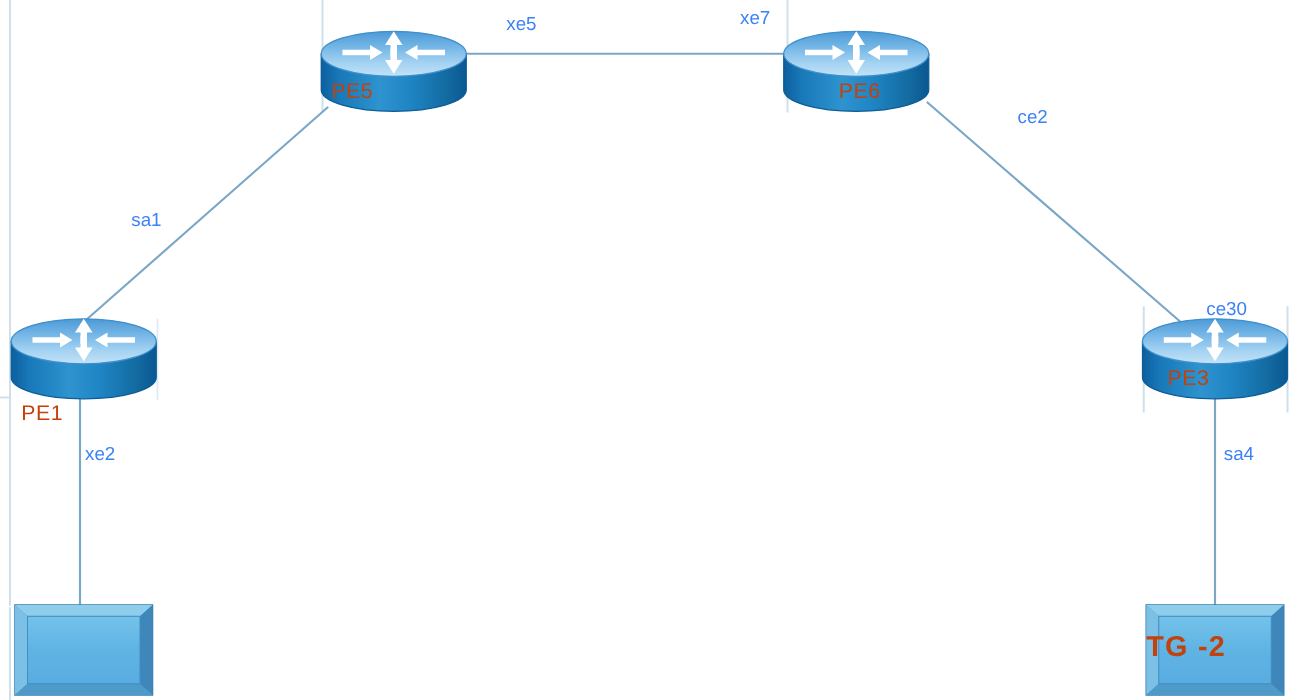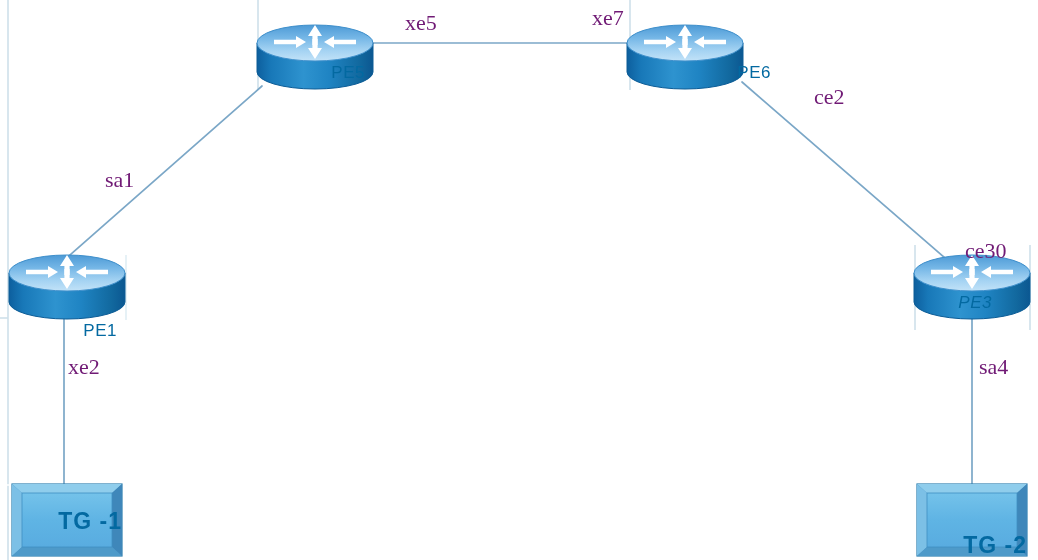--- a/index.html
+++ b/index.html
@@ -20,32 +20,32 @@
   }
   #topology-svg {
     position: absolute;
     left: 0;
     top: 0;
     width: 1038px;
     height: 560px;
   }
   .link-label {
     position: absolute;
-    font-family: Liberation Serif, serif;
-    font-size: 22px;
-    color: #701a75;
+    font-family: Liberation Sans, sans-serif;
+    font-size: 15px;
+    color: #3b82f6;
     white-space: nowrap;
     line-height: 1;
   }
   .node-label {
     position: absolute;
     font-family: "Liberation Sans", sans-serif;
-    color: #0369a1;
+    color: #c2410c;
     white-space: nowrap;
-    text-align: right;
+    text-align: left;
     pointer-events: none;
   }
   .router-label {
     font-size: 17px;
     letter-spacing: 0.5px;
   }
   .tg-label {
     font-size: 23px;
     font-weight: bold;
     letter-spacing: 1px;
@@ -150,24 +150,23 @@
       <polygon points="-55,-36 -45,-27 -45,27 -55,36" fill="#7cc0e6"></polygon>
       <polygon points="55,-36 55,36 45,27 45,-27" fill="#3f87ba"></polygon>
       <polygon points="-55,36 -45,27 45,27 55,36" fill="#4e9ac9"></polygon>
       <rect x="-45" y="-27" width="90" height="54" fill="url(#tgFillGrad)" stroke="#3f8fc2" stroke-width="0.8"></rect>
     </g>
   </svg>
 
   <div class="node-label router-label" style="left:265px; top:63px; width:100px;">PE5</div>
   <div class="node-label router-label" style="left:671px; top:63px; width:100px;">PE6</div>
   <div class="node-label router-label" style="left:17px; top:293px; width:100px;margin-top:28px;">PE1</div>
-  <div class="node-label router-label" style="left:892px; top:293px; width:100px;font-style:italic;">PE3</div>
+  <div class="node-label router-label" style="left:934px; top:293px; width:100px;">PE3</div>
 
-  <div class="node-label tg-label" style="left:12px; top:508px; width:110px;">TG -1</div>
-  <div class="node-label tg-label" style="left:917px; top:532px; width:110px;">TG -2</div>
+  <div class="node-label tg-label" style="left:917px; top:504px; width:110px;">TG -2</div>
 
   <div class="link-label" style="left:405px; top:12px;">xe5</div>
   <div class="link-label" style="left:592px; top:7px;">xe7</div>
   <div class="link-label" style="left:105px; top:169px;">sa1</div>
   <div class="link-label" style="left:814px; top:86px;text-align:center;">ce2</div>
   <div class="link-label" style="left:965px; top:240px;">ce30</div>
   <div class="link-label" style="left:68px; top:356px;">xe2</div>
   <div class="link-label" style="left:979px; top:356px;">sa4</div>
 
 </div>

